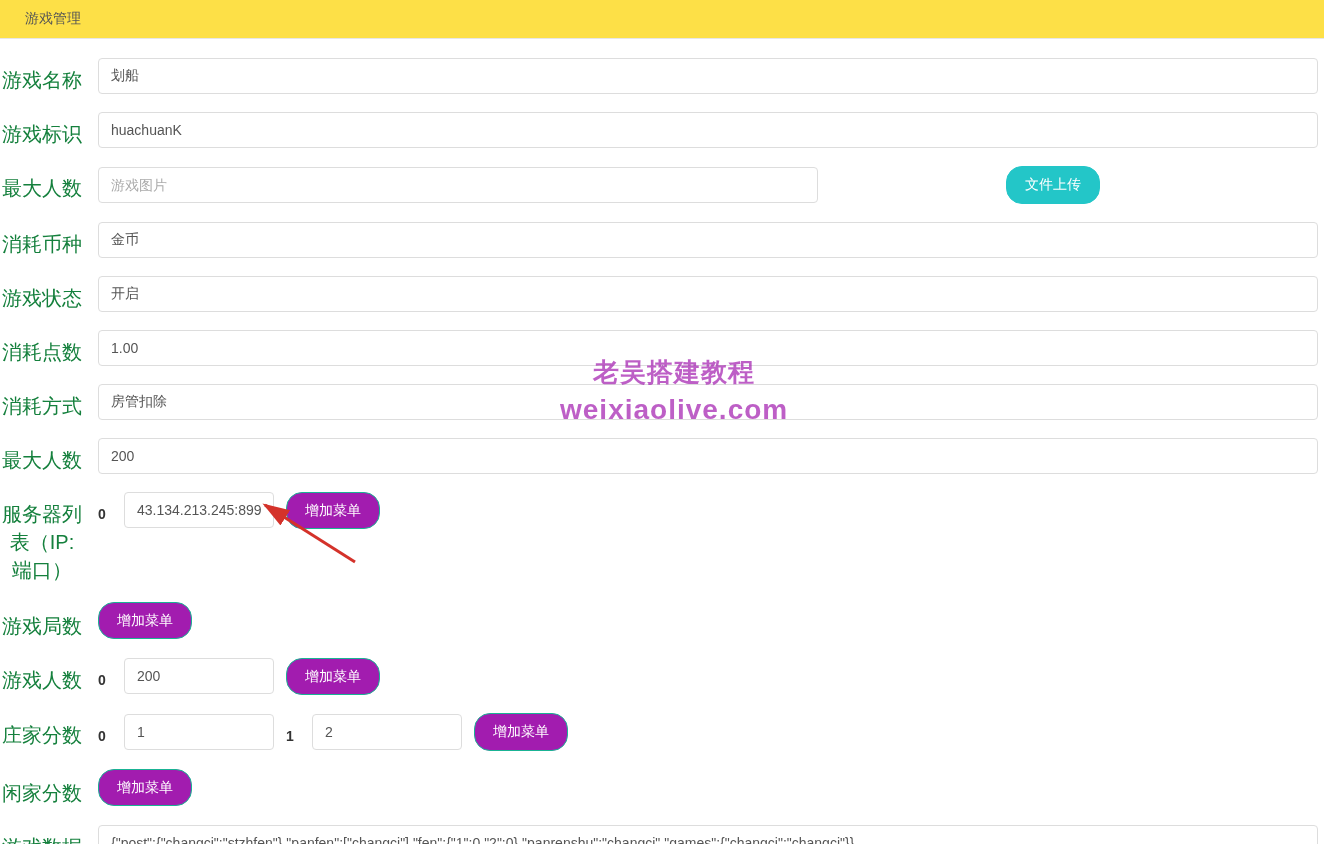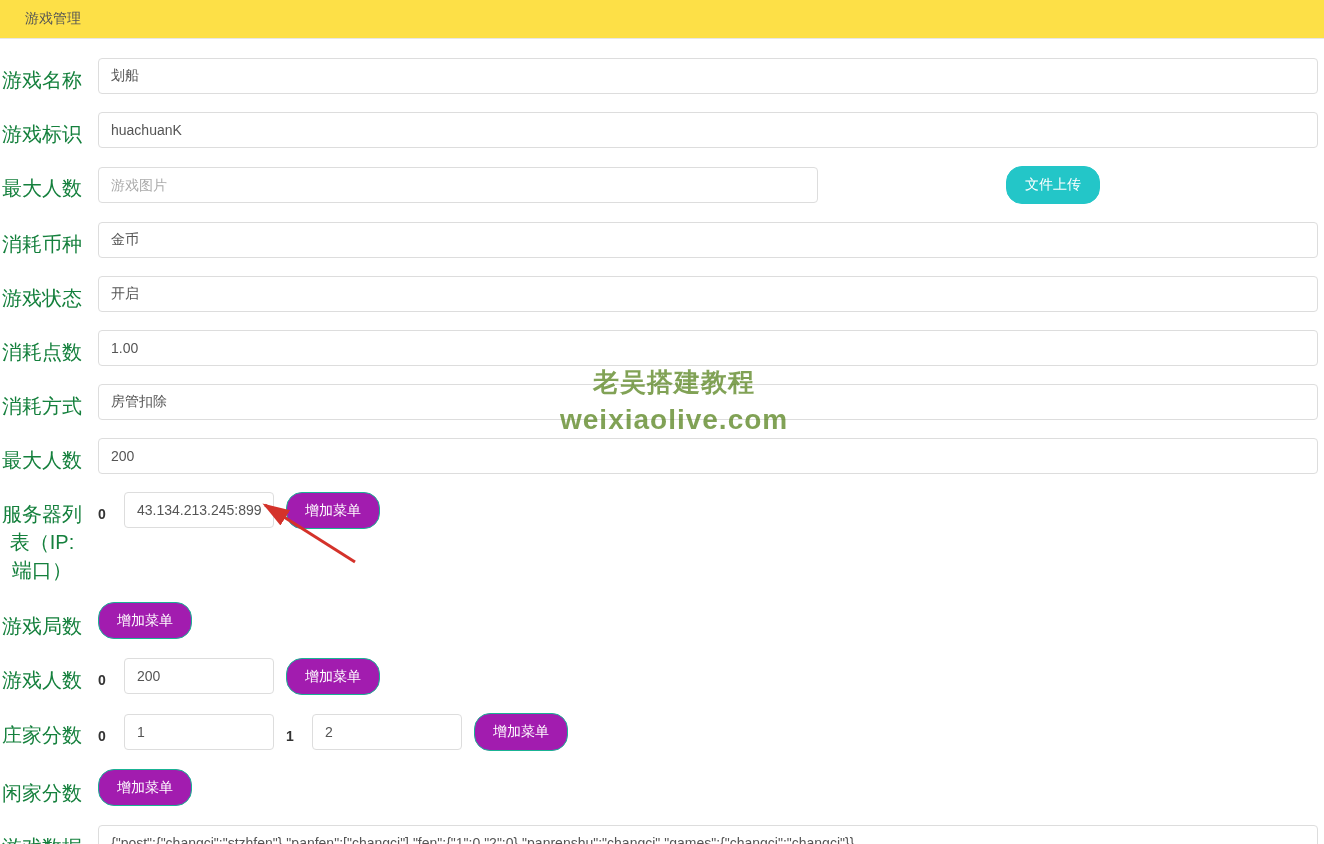--- a/index.html
+++ b/index.html
@@ -10,21 +10,21 @@
 .form-label{width:98px;flex-shrink:0;text-align:center;padding-right:14px;padding-top:8px;color:#15803d;font-size:20px;line-height:1.4}
 .form-content{flex:1;display:flex;align-items:center;gap:12px;padding-right:6px;flex-wrap:wrap}
 .form-control{display:block;width:100%;height:36px;padding:2px 12px;font-size:14px;line-height:1.5;color:#555;background:#fff;border:1px solid #ddd;border-radius:4px}
 .form-control.short{width:150px}
 .form-control::placeholder{color:#aaa}
 .btn{display:inline-block;padding:8px 18px;font-size:14px;line-height:1.4;text-align:center;cursor:pointer;border:1px solid transparent;border-radius:16px;color:#fff;white-space:nowrap}
 .btn-teal{background:#a21caf;border-color:#1ab394}
 .btn-blue{background:#23c6c8;border-color:#23c6c8}
 .idx-label{min-width:14px;text-align:left;font-weight:bold;color:#333;padding-top:8px}
 select.form-control{appearance:none;-webkit-appearance:none;background-image:none}
-.watermark{position:absolute;left:560px;top:364px;pointer-events:none;user-select:none;color:#4d7c0f;opacity:0.7;font-weight:bold;text-align:center;line-height:1.4}
+.watermark{position:absolute;left:560px;top:354px;pointer-events:none;user-select:none;color:#a21caf;opacity:0.7;font-weight:bold;text-align:center;line-height:1.4}
 .watermark .line1{font-size:26px;letter-spacing:1px}
 .watermark .line2{font-size:28px;letter-spacing:1px}
 .arrow{position:absolute;left:255px;top:497px;pointer-events:none}
 .upload-cell{display:flex;align-items:center;width:100%}
 .upload-cell .form-control{width:720px}
 .upload-cell .spacer{flex:0 0 188px}
 </style>
 </head>
 <body>
 

